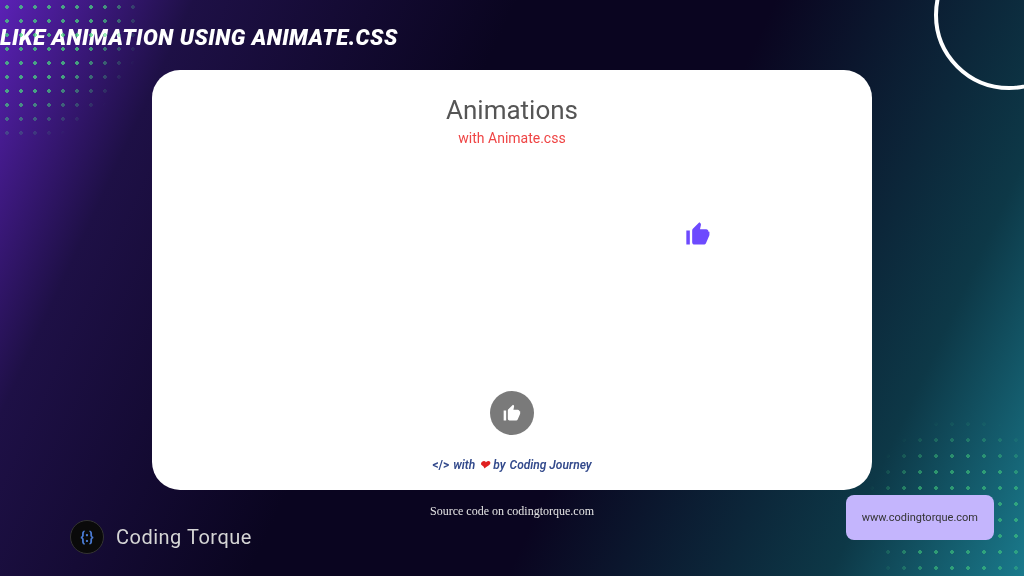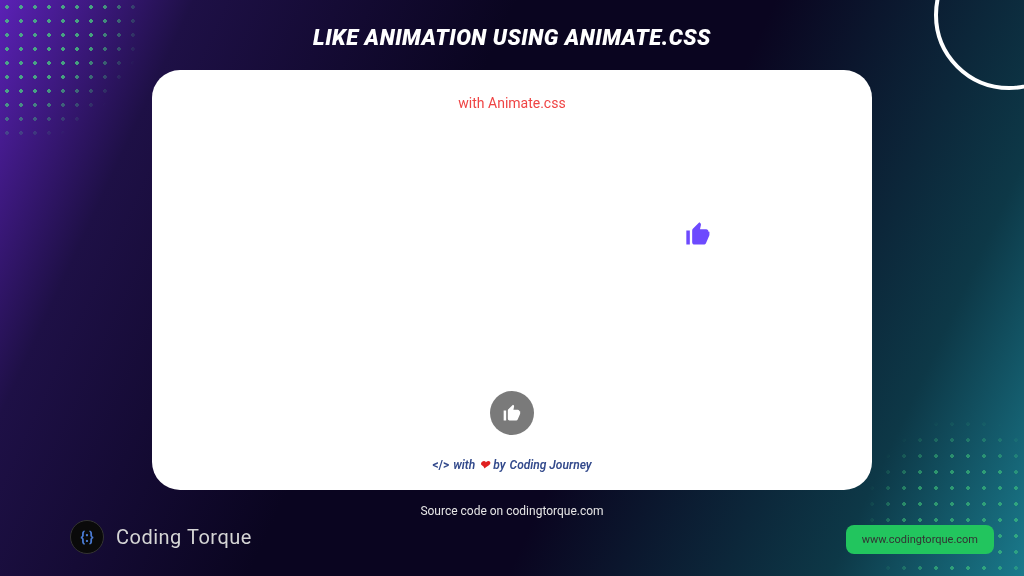--- a/index.html
+++ b/index.html
@@ -51,21 +51,20 @@
       top: -60px;
       right: -60px;
       width: 150px;
       height: 150px;
       border: 4px solid white;
       border-radius: 50%;
     }
 
     
     .page-title {
-      text-align: center;
       color: white;
       font-weight: 900;
       font-size: 22px;
       letter-spacing: 0.5px;
       padding-top: 25px;
       font-style: italic;
     }
 
     
     .card {
@@ -139,20 +138,21 @@
       color: #334a8c;
       font-weight: bold;
       font-style: normal;
     }
 
     .source-text {
       text-align: center;
       color: #e5e5e5;
       font-size: 12px;
       margin-top: 14px;
+      font-family: Liberation Serif, serif;
     }
 
     
     .brand-bl {
       position: absolute;
       bottom: 22px;
       left: 70px;
       display: flex;
       align-items: center;
       gap: 12px;
@@ -174,45 +174,46 @@
 
     .brand-name {
       color: #d5d5d5;
       font-size: 20px;
       letter-spacing: 0.5px;
     }
 
     
     .url-pill {
       position: absolute;
-      bottom: 22px;
+      bottom: 36px;
       right: 30px;
-      background: #22c55e;
+      background: #c4b5fd;
       color: #333;
       font-size: 11px;
-      padding: 8px 16px;
+      padding: 16px 16px;
       border-radius: 8px;
       cursor: pointer;
     }
 
     
     .thumb-svg {
       display: block;
     }
   </style>
 </head>
 <body>
 
 <div class="dots-tl"></div>
 <div class="dots-br"></div>
 <div class="arc-tr"></div>
 
 <h1 class="page-title">LIKE ANIMATION USING ANIMATE.CSS</h1>
 
 <div class="card">
+  <div class="card-heading">Animations</div>
   <div class="card-sub">with Animate.css</div>
 
   <div class="floating-thumb">
     <svg class="thumb-svg" width="28" height="28" viewBox="0 0 24 24" fill="currentColor">
       <path d="M2 21h3V9H2v12zm19-11c0-1.1-.9-2-2-2h-5.3l.8-3.8.03-.32c0-.41-.17-.79-.44-1.06L13.17 2 7.59 7.59C7.22 7.95 7 8.45 7 9v10c0 1.1.9 2 2 2h8c.78 0 1.48-.45 1.82-1.13l2.85-6.65c.09-.23.13-.46.13-.72V10z"></path>
     </svg>
   </div>
 
   <div class="like-btn">
     <svg class="thumb-svg" width="20" height="20" viewBox="0 0 24 24" fill="currentColor">

